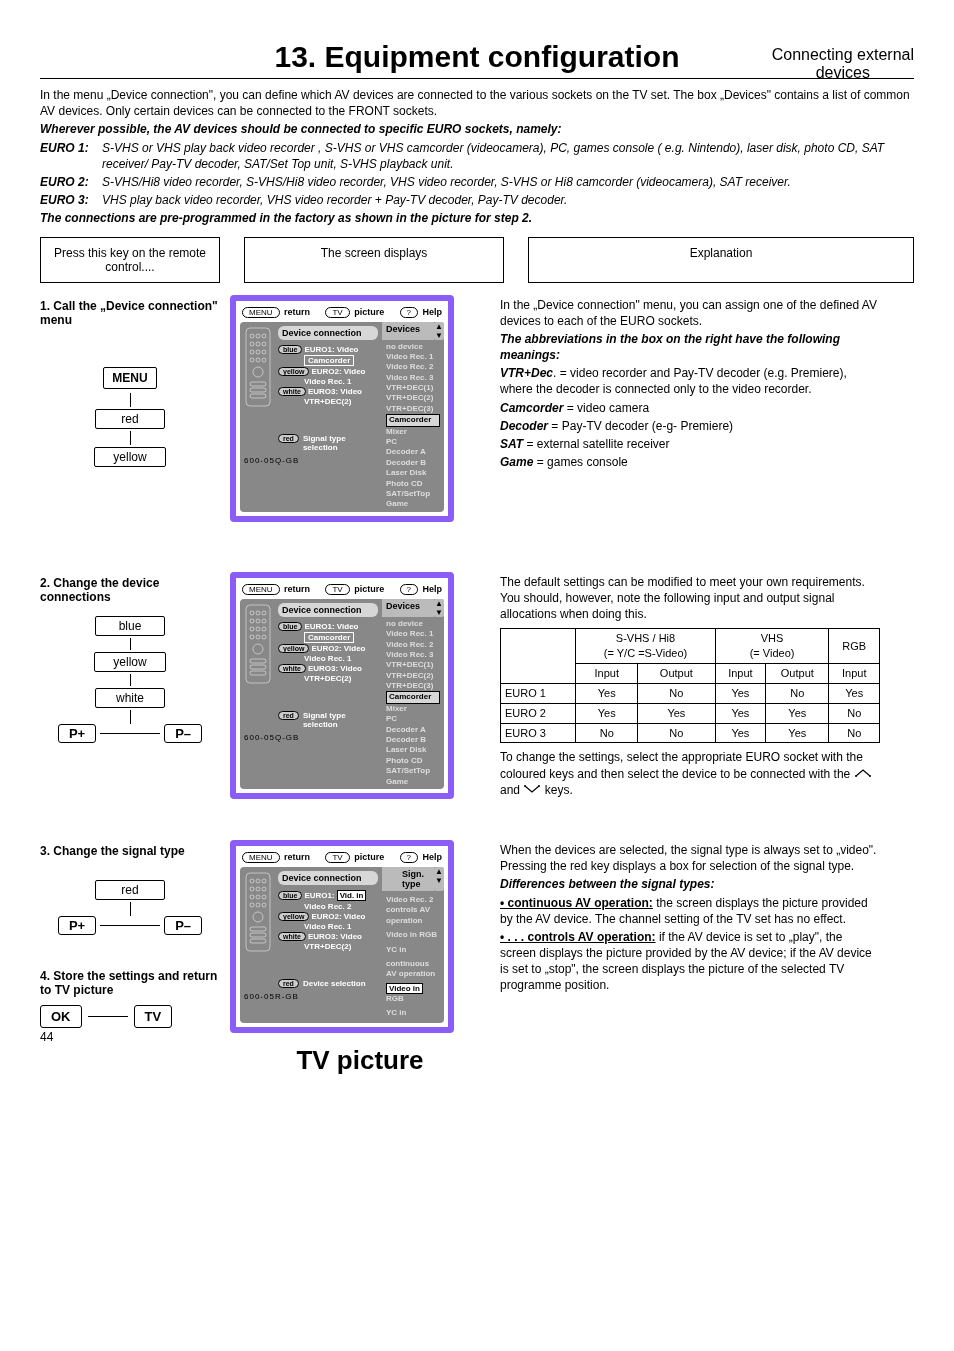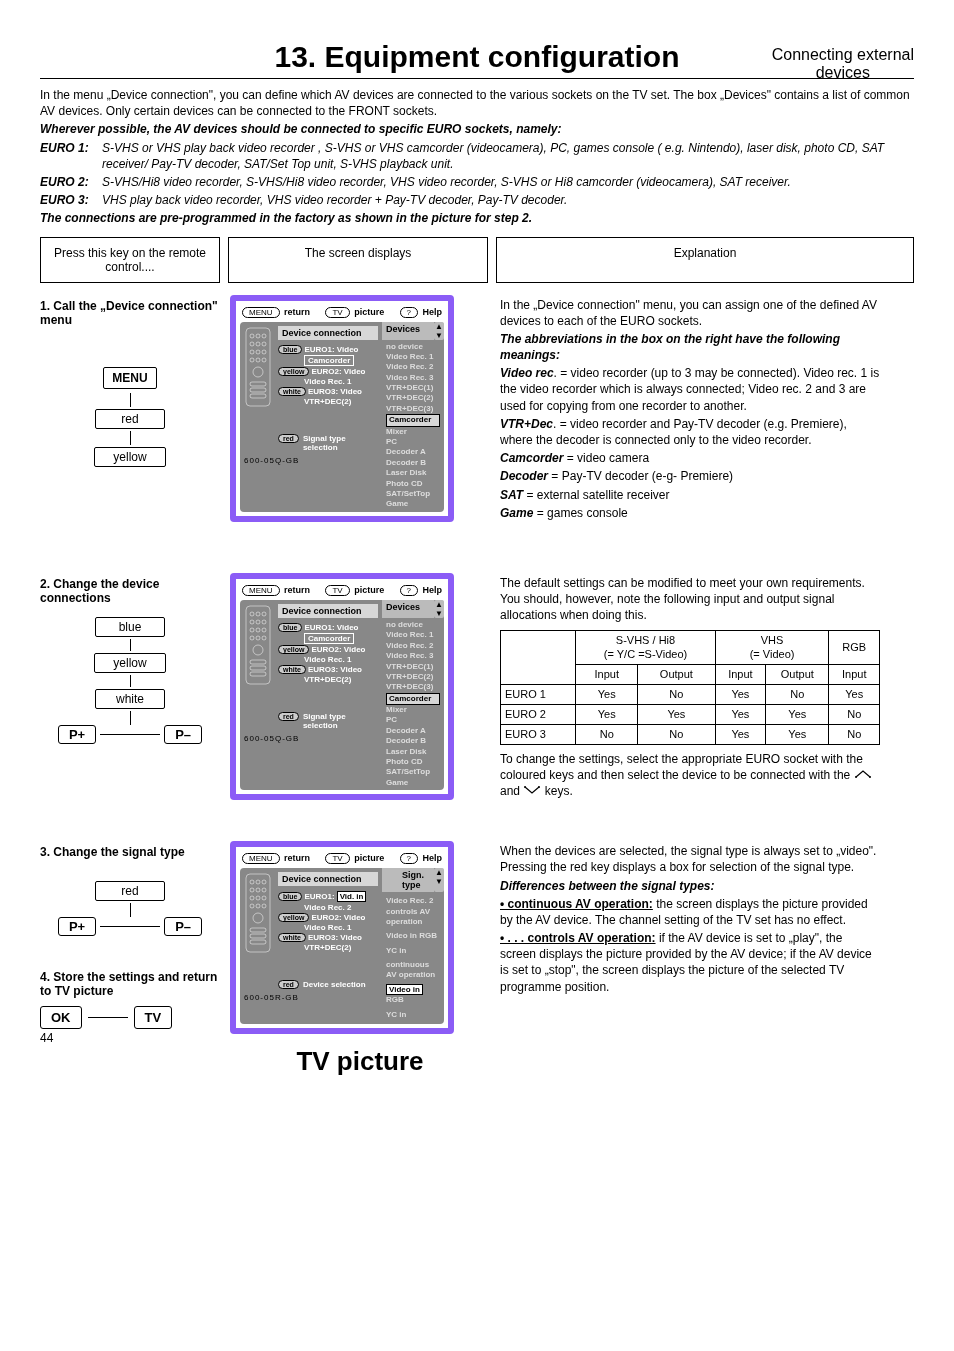--- a/index.html
+++ b/index.html
@@ -12,21 +12,21 @@
   .page { padding: 40px 40px 10px 40px; position: relative; }
   .title-bar { border-bottom: 1px solid #000; padding-bottom: 4px; margin-bottom: 8px; display:flex; align-items:flex-end; justify-content:center; position:relative; }
   .title { font-size: 30px; font-weight: bold; }
   .side-title { position:absolute; right:0; top:6px; text-align:center; font-size:16px; font-weight:normal; line-height:1.1; }
   .para { font-size: 12px; line-height: 1.35; margin: 2px 0; }
   .bold-it { font-style: italic; font-weight: bold; }
   .ital { font-style: italic; }
   .hang { display:flex; gap:6px; }
   .hang .lbl { width:56px; font-style:italic; font-weight:bold; flex-shrink:0; }
 
-  .row3 { display:flex; gap:8px; margin-top:10px; }
+  .row3 { display:flex; gap:24px; margin-top:10px; }
   .row3 .box { border:1px solid #000; flex:1; text-align:center; padding:8px 4px; font-size:12px; }
 
   .main { display:flex; gap:10px; margin-top:12px; }
   .col-left  { width: 180px; }
   .col-mid   { width: 260px; }
   .col-right { width: 380px; font-size:12px; line-height:1.35; }
 
   .step-h { font-size:12px; font-weight:bold; margin:4px 0 6px 0;}
 
   
@@ -40,21 +40,21 @@
   .psep { width:60px; height:1px; background:#000; margin:0 4px;}
 
   
   .osd { border:6px solid #8b5cf6; border-radius:4px; padding:4px 4px 4px 4px; width:224px; font-size:9px; background:#fff; }
   .osd-top { display:flex; justify-content:space-between; padding:2px 2px; font-size:9px; font-weight:bold; }
   .osd-top span.tag { border:1px solid #000; border-radius:8px; padding:0 6px; font-weight:normal; font-size:8px; margin-right:2px;}
   .osd-body { display:flex; gap:0; margin-top:3px;}
   .osd-left { width:142px; background:#888; color:#fff; border-radius:4px 0 0 4px; padding:4px 4px; position:relative; }
   .osd-right { flex:1; background:#888; color:#ddd; border-radius:0 4px 4px 0; padding:0; font-weight:bold;}
   .osd-headcell { background:#bbb; color:#000; padding:2px 4px; font-weight:bold; font-size:9px; }
-  .osd-headcell.hi { background:#d7d7d7; }
+  .osd-headcell.hi { background:#d7d7d7;border-radius:6px; }
   .dev-list { font-size:8px; line-height:1.3; padding:2px 4px; display:flex; flex-direction:column; gap:0;}
   .dev-list div.sel { color:#000; background:#d7d7d7; font-weight:bold; border:1px solid #000; display:inline-block; padding:0 2px;}
   .euroline { font-size:8px; font-weight:bold; margin:1px 0; display:flex; align-items:center; gap:2px; }
   .pill { background:#ccc; color:#000; border:1px solid #000; border-radius:6px; padding:0 4px; font-size:7px; font-weight:bold;}
   .euroline .boxed { border:1px solid #fff; padding:0 3px; margin-left:4px;}
   .osd-footer { margin-top:28px; font-size:8px; font-weight:bold; display:flex; align-items:flex-start; gap:4px; }
   .osd-code { font-size:8px; letter-spacing:1px; margin-top:4px; color:#000;}
   .remote-icon { width:28px; height:82px; position:absolute; left:4px; top:4px; }
   .remote-icon rect { fill:#888; stroke:#fff; stroke-width:0.5;}
   .remote-icon circle { fill:#888; stroke:#fff; stroke-width:0.5;}
@@ -207,21 +207,20 @@
                 <div>Game</div>
               </div>
           </div>
         </div>
       </div>
     </div>
 
     <div class="col-right">
       <div class="para">In the „Device connection" menu, you can assign one of the defined AV devices to each of the EURO sockets.</div>
       <div class="para bold-it">The abbreviations in the box on the right have the following meanings:</div>
-      <div class="para"><span class="bold-it">Video rec</span><span>. = video recorder (up to 3 may be connected). Video rec. 1 is the video recorder which is always connected; Video rec. 2 and 3 are used for copying from one recorder to another.</span></div>
       <div class="para"><span class="bold-it">VTR+Dec</span><span>. = video recorder and Pay-TV decoder (e.g. Premiere), where the decoder is connected only to the video recorder.</span></div>
       <div class="para"><span class="bold-it">Camcorder</span><span> = video camera</span></div>
       <div class="para"><span class="bold-it">Decoder</span><span> = Pay-TV decoder (e-g- Premiere)</span></div>
       <div class="para"><span class="bold-it">SAT</span><span> = external satellite receiver</span></div>
       <div class="para"><span class="bold-it">Game</span><span> = games console</span></div>
     </div>
   </div>
 
   <div class="main" style="margin-top:50px;">
 

